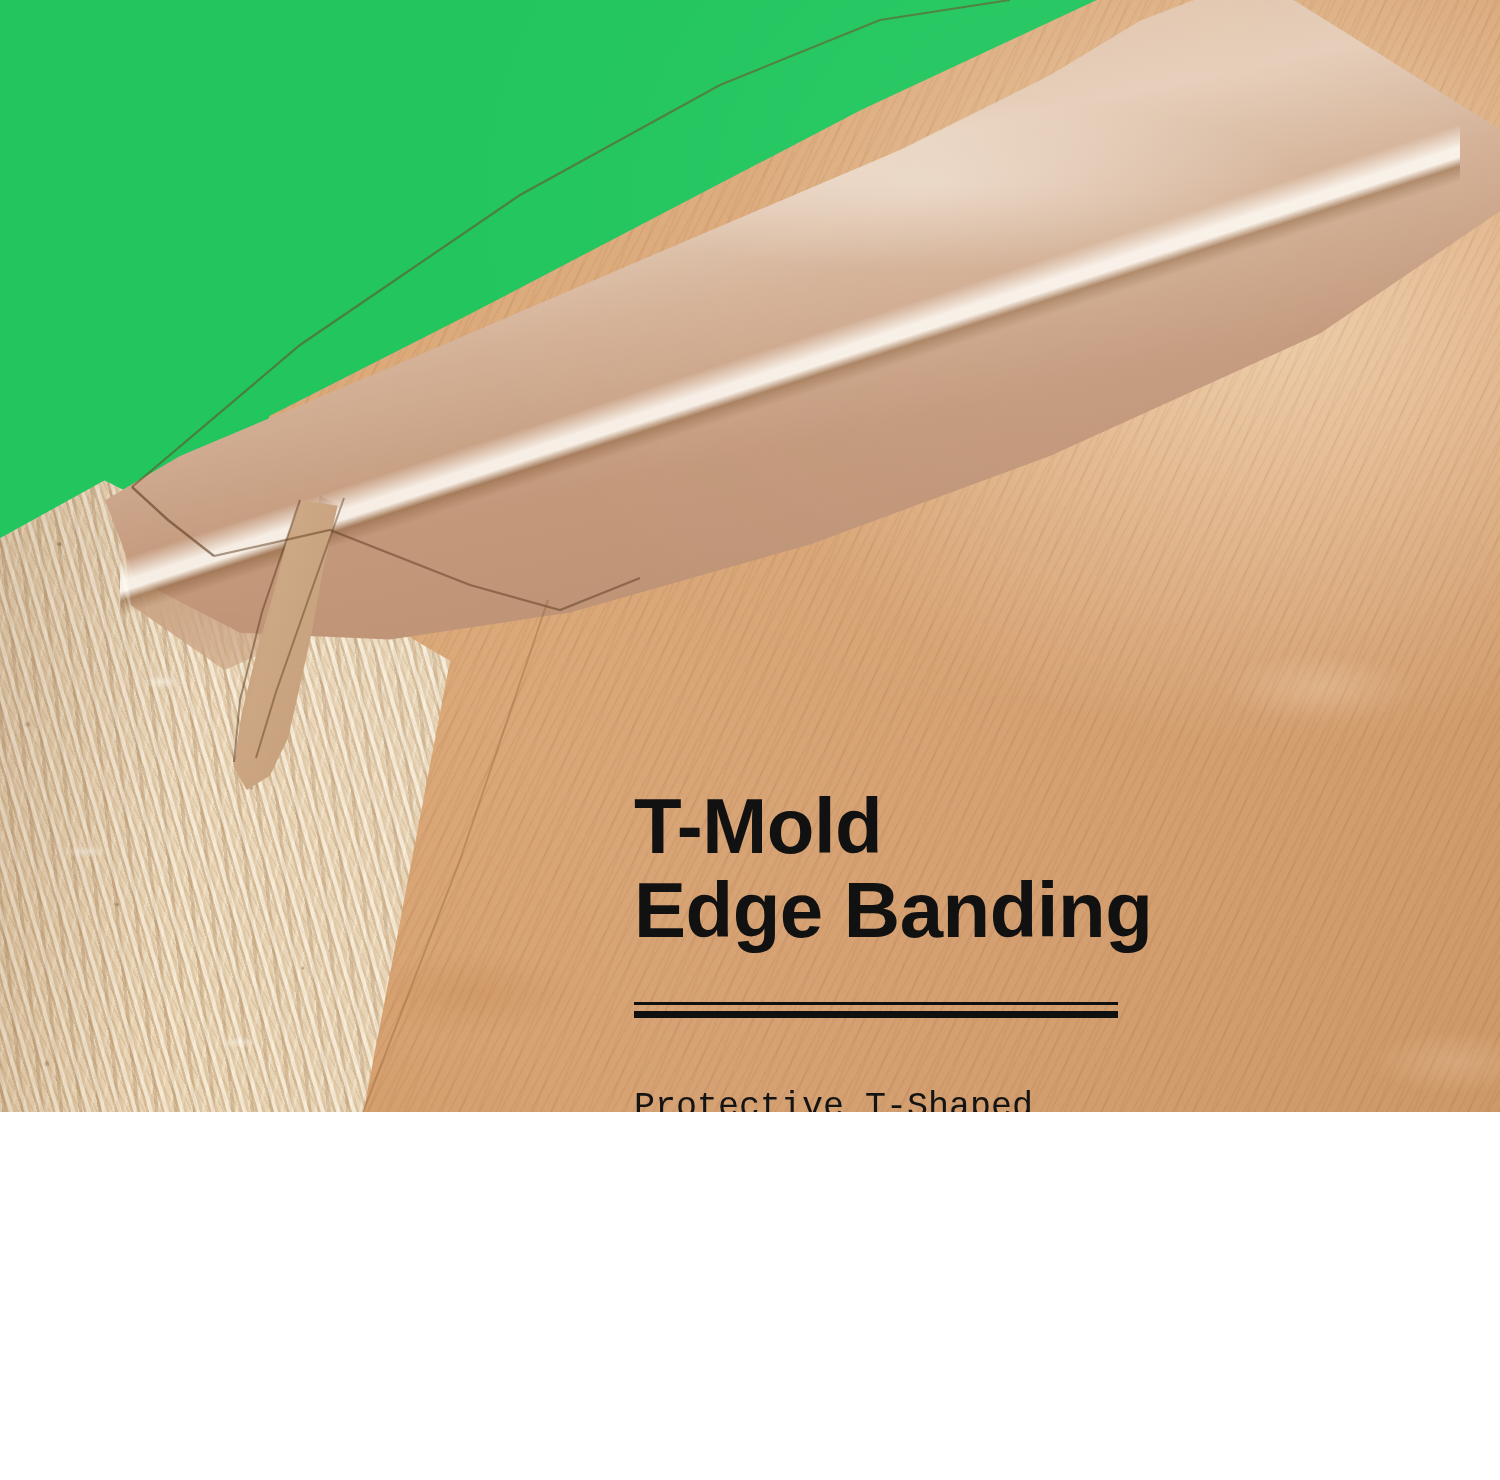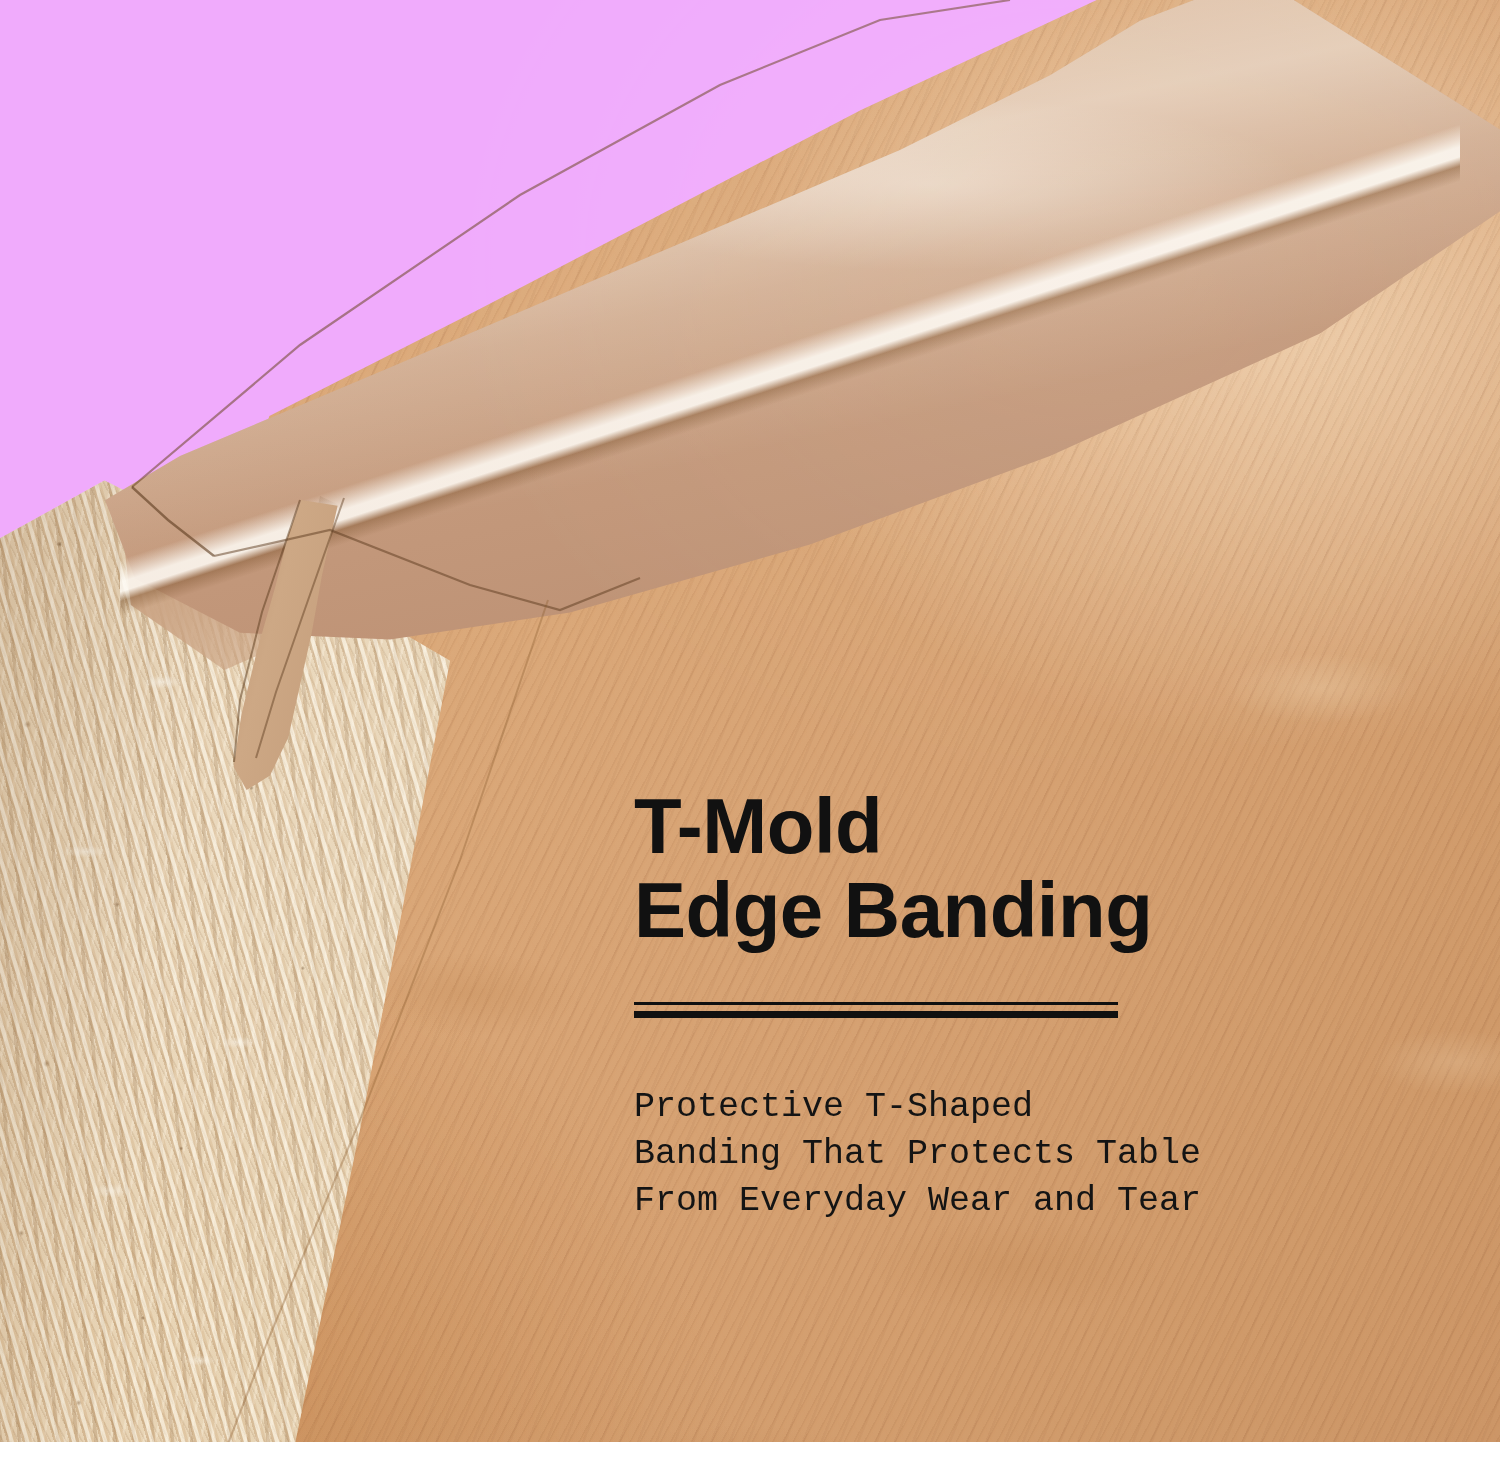--- a/index.html
+++ b/index.html
@@ -8,23 +8,23 @@
     padding: 0;
     background: #ffffff;
   }
   body {
     font-family: "Liberation Sans", sans-serif;
   }
 
   .stage {
     position: relative;
     width: 1500px;
-    height: 1442px;
+    height: 1112px;
     overflow: hidden;
-    background: #f0abfc;
+    background: #22c55e;
   }
 
   
   .photo {
     position: absolute;
     inset: 0;
     overflow: hidden;
   }
 
   

